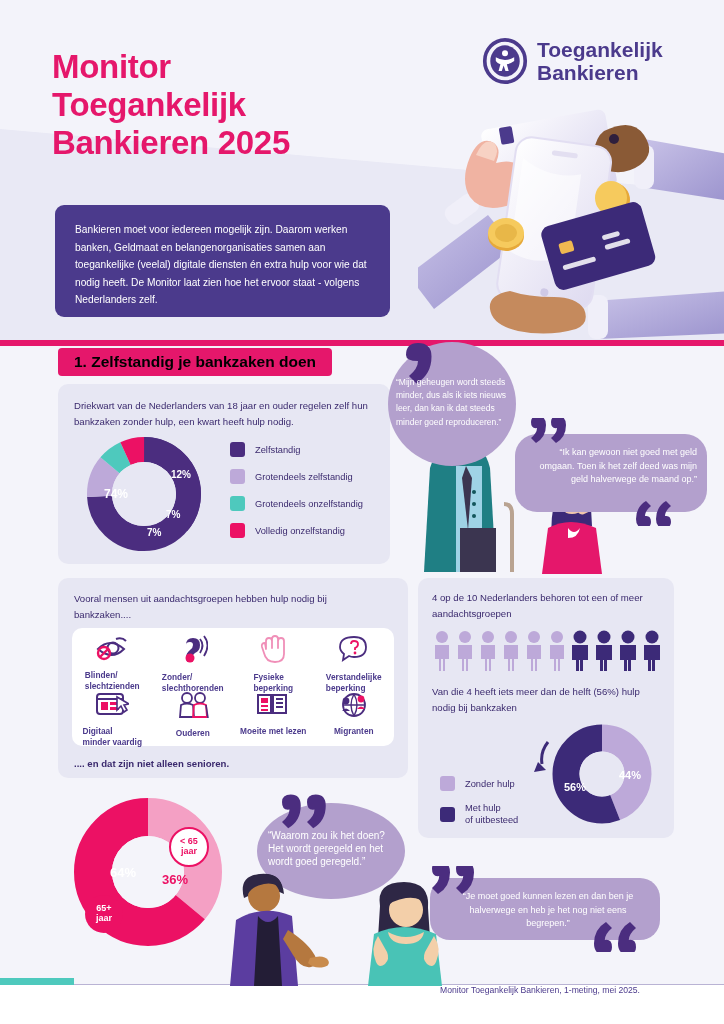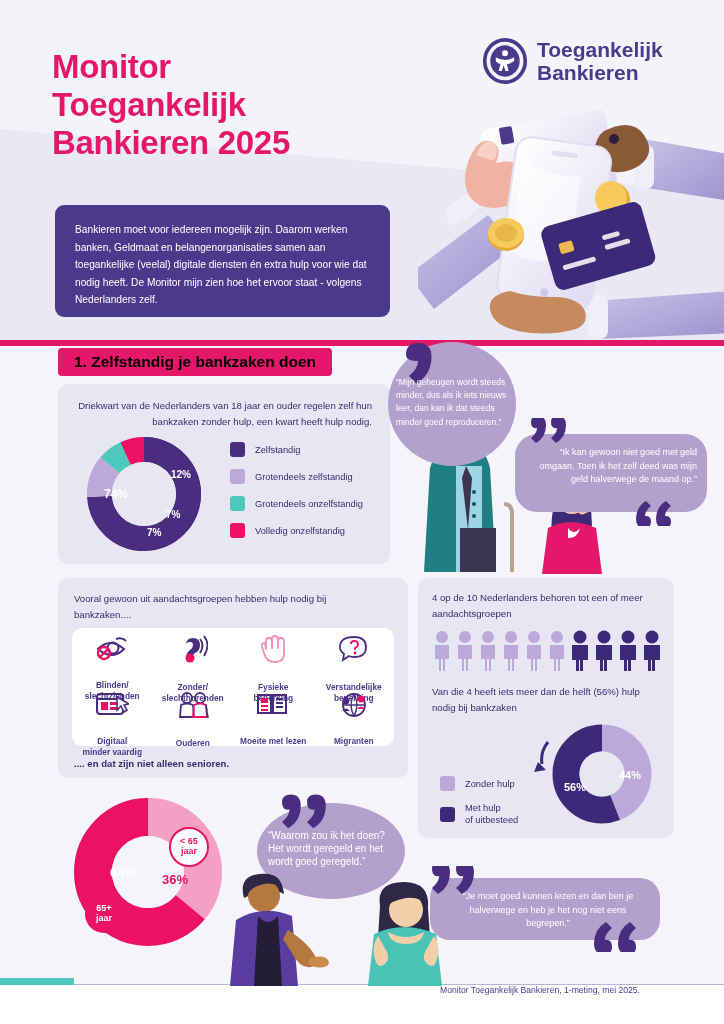--- a/index.html
+++ b/index.html
@@ -56,21 +56,21 @@
 
   .panel-text { font-size: 9.6px; line-height: 15.5px; color: #3b2a6e; }
 
   
   .legend-row { display: flex; align-items: center; gap: 10px; margin-bottom: 12px; }
   .legend-swatch { width: 15px; height: 15px; border-radius: 3px; flex: 0 0 15px; }
   .legend-label { font-size: 9.3px; line-height: 12px; color: #3b2a6e; }
 
   
   .icon-cell { display: flex; flex-direction: column; align-items: center; width: 84px; }
-  .icon-cap { margin-top: 19px; font-size: 8.3px; line-height: 10.5px; font-weight: bold; color: #4b3a8c; text-align: center; }
+  .icon-cap { margin-top: 9px; font-size: 8.3px; line-height: 10.5px; font-weight: bold; color: #4b3a8c; text-align: left; }
 
   .quote-text { color: #ffffff; text-align: left; }
   .footer-note {
     position: absolute; left: 440px; top: 985px; font-size: 8.6px; color: #4b3a8c;
   }
   .chart-lbl { font-weight: bold; fill: #ffffff; }
 </style>
 </head>
 <body>
 
@@ -172,21 +172,21 @@
     </g>
 
     <g>
       <path d="M92 196 q-22 4 -20 18 q2 16 28 22 q30 6 58 -2 q14 -6 8 -20 q-8 -12 -30 -12 q-26 0 -44 -6 z" fill="#c58a5d"></path>
     </g>
   </svg>
 
   <div class="section-tab">1. Zelfstandig je bankzaken doen</div>
 
   <div class="panel" style="left:58px; top:384px; width:332px; height:180px;">
-    <div class="panel-text" style="position:absolute; left:16px; top:14px; width:298px;text-align:right;">Driekwart van de Nederlanders van 18 jaar en ouder regelen zelf hun bankzaken zonder hulp, een kwart heeft hulp nodig.</div>
+    <div class="panel-text" style="position:absolute; left:16px; top:14px; width:298px;">Driekwart van de Nederlanders van 18 jaar en ouder regelen zelf hun bankzaken zonder hulp, een kwart heeft hulp nodig.</div>
 
     <svg style="position:absolute; left:10px; top:46px;" width="160" height="130" viewBox="0 0 160 130">
       <g transform="translate(76,64)">
 
         <path d="M 0 -57 A 57 57 0 0 1 43.2 37.1 L 24.5 21.0 A 32.3 32.3 0 0 0 0 -32.3 Z" fill="#4b2d7f"></path>
 
         <circle r="44.5" cx="0" cy="0" fill="none" stroke="#4b2d7f" stroke-width="25" stroke-dasharray="206.9 72.7" transform="rotate(-90)"></circle>
         <circle r="44.5" cx="0" cy="0" fill="none" stroke="#bda9d9" stroke-width="25" stroke-dasharray="33.6 246.0" stroke-dashoffset="-206.9" transform="rotate(-90)"></circle>
         <circle r="44.5" cx="0" cy="0" fill="none" stroke="#4ec9bd" stroke-width="25" stroke-dasharray="19.6 260.0" stroke-dashoffset="-240.5" transform="rotate(-90)"></circle>
         <circle r="44.5" cx="0" cy="0" fill="none" stroke="#ec1164" stroke-width="25" stroke-dasharray="19.6 260.0" stroke-dashoffset="-260.1" transform="rotate(-90)"></circle>
@@ -262,21 +262,21 @@
       </g>
       <g fill="#4b2d7f" transform="translate(158,108) rotate(180)">
         <path d="M0 4 q0 -6 7 -6 q8 0 8 9 q0 12 -10 18 l-5 -5 q6 -5 6 -10 q-6 1 -6 -6 z"></path>
         <path d="M20 4 q0 -6 7 -6 q8 0 8 9 q0 12 -10 18 l-5 -5 q6 -5 6 -10 q-6 1 -6 -6 z"></path>
       </g>
     </svg>
     <div class="quote-text" style="position:absolute; left:12px; top:28px; width:172px; font-size:9px; line-height:13.5px; text-align:right;">“Ik kan gewoon niet goed met geld omgaan. Toen ik het zelf deed was mijn geld halverwege de maand op.”</div>
   </div>
 
   <div class="panel" style="left:58px; top:578px; width:350px; height:200px;">
-    <div class="panel-text" style="position:absolute; left:16px; top:13px; width:312px;">Vooral gewoon uit aandachtsgroepen hebben hulp nodig bij bankzaken....</div>
+    <div class="panel-text" style="position:absolute; left:16px; top:13px; width:312px;">Vooral mensen uit aandachtsgroepen hebben hulp nodig bij bankzaken....</div>
 
     <div class="panel-white" style="left:14px; top:50px; width:322px; height:118px; position:absolute;">
       <div style="position:absolute; left:0; top:7px; width:322px; display:flex;">
 
         <div class="icon-cell">
           <svg width="36" height="26" viewBox="0 0 36 26">
             <path d="M4 14 q12 -12 26 0 q-12 12 -26 0z" fill="none" stroke="#4b2d7f" stroke-width="2"></path>
             <circle cx="19" cy="13" r="5.5" fill="none" stroke="#4b2d7f" stroke-width="2"></circle>
             <path d="M22 4 q6 -2 10 2" stroke="#4b2d7f" stroke-width="2" fill="none"></path>
             <circle cx="10" cy="18" r="6" fill="none" stroke="#ec1164" stroke-width="2.4"></circle>
@@ -524,18 +524,18 @@
       </g>
       <g fill="#4b2d7f" transform="translate(208,86) rotate(180) scale(1.2)">
         <path d="M0 4 q0 -6 7 -6 q8 0 8 9 q0 12 -10 18 l-5 -5 q6 -5 6 -10 q-6 1 -6 -6 z"></path>
         <path d="M20 4 q0 -6 7 -6 q8 0 8 9 q0 12 -10 18 l-5 -5 q6 -5 6 -10 q-6 1 -6 -6 z"></path>
       </g>
     </svg>
     <div class="quote-text" style="position:absolute; left:22px; top:24px; width:196px; font-size:9px; line-height:13.5px; text-align:center;">“Je moet goed kunnen lezen en dan ben je halverwege en heb je het nog niet eens begrepen.”</div>
   </div>
 
   <div class="intro-box">
-    <span>Bankieren moet voor iedereen mogelijk zijn. Daarom werken banken, Geldmaat en belangenorganisaties samen aan toegankelijke (veelal) digitale diensten én extra hulp voor wie dat nodig heeft. De Monitor mijn zien hoe het ervoor staat - volgens Nederlanders zelf.</span>
+    <span>Bankieren moet voor iedereen mogelijk zijn. Daarom werken banken, Geldmaat en belangenorganisaties samen aan toegankelijke (veelal) digitale diensten én extra hulp voor wie dat nodig heeft. De Monitor laat zien hoe het ervoor staat - volgens Nederlanders zelf.</span>
   </div>
 
   <div class="footer-note">Monitor Toegankelijk Bankieren, 1-meting, mei 2025.</div>
 
 </div>
 
 </body></html>

